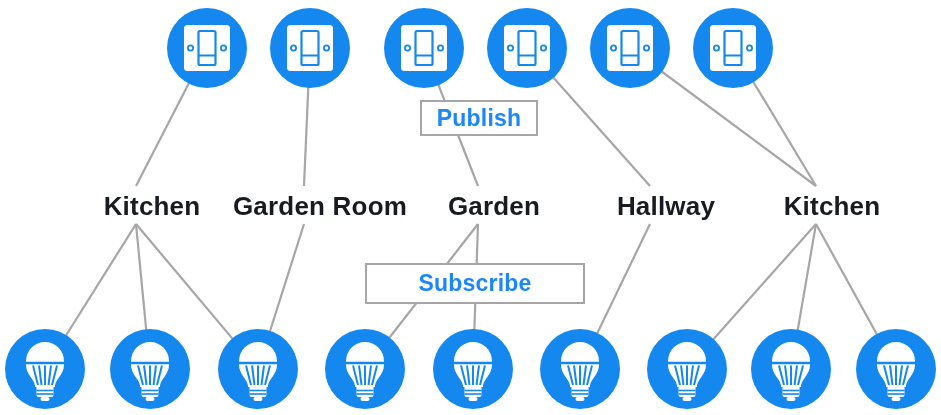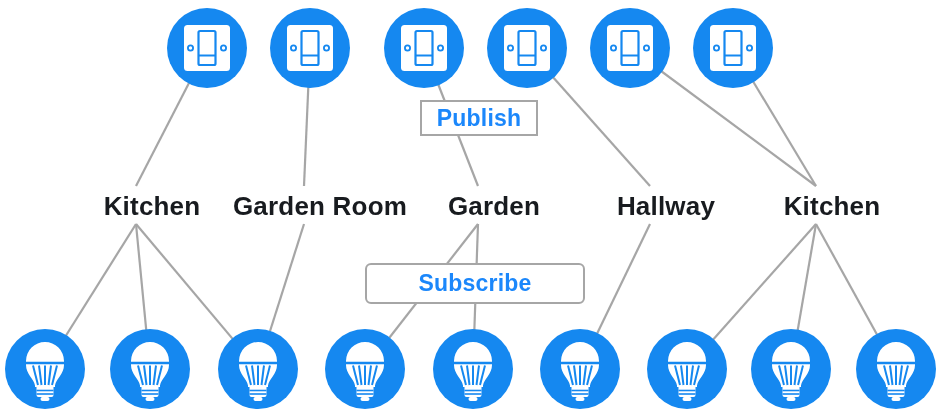--- a/index.html
+++ b/index.html
@@ -50,21 +50,21 @@
     align-items: center;
     justify-content: center;
     font-size: 23px;
     font-weight: 700;
     color: var(--action-blue, #1b87fb);
     z-index: 2;
     box-sizing: border-box;
     letter-spacing: 0.2px;
   }
   .publish-box   { left: 420px; top: 100px; width: 118px; height: 36px; }
-  .subscribe-box { left: 365px; top: 263px; width: 220px; height: 41px; border-radius: 6px; }
+  .subscribe-box { left: 365px; top: 263px; width: 220px; height: 41px; }
 </style>
 </head>
 <body>
 
 <div class="stage">
   <svg id="edges" viewBox="0 0 941 415">
       <line x1="207" y1="48" x2="136" y2="186" stroke="#a6a6a6" stroke-width="2.2"></line>
       <line x1="310" y1="48" x2="304" y2="186" stroke="#a6a6a6" stroke-width="2.2"></line>
       <line x1="424" y1="48" x2="478" y2="186" stroke="#a6a6a6" stroke-width="2.2"></line>
       <line x1="527" y1="48" x2="650" y2="186" stroke="#a6a6a6" stroke-width="2.2"></line>

